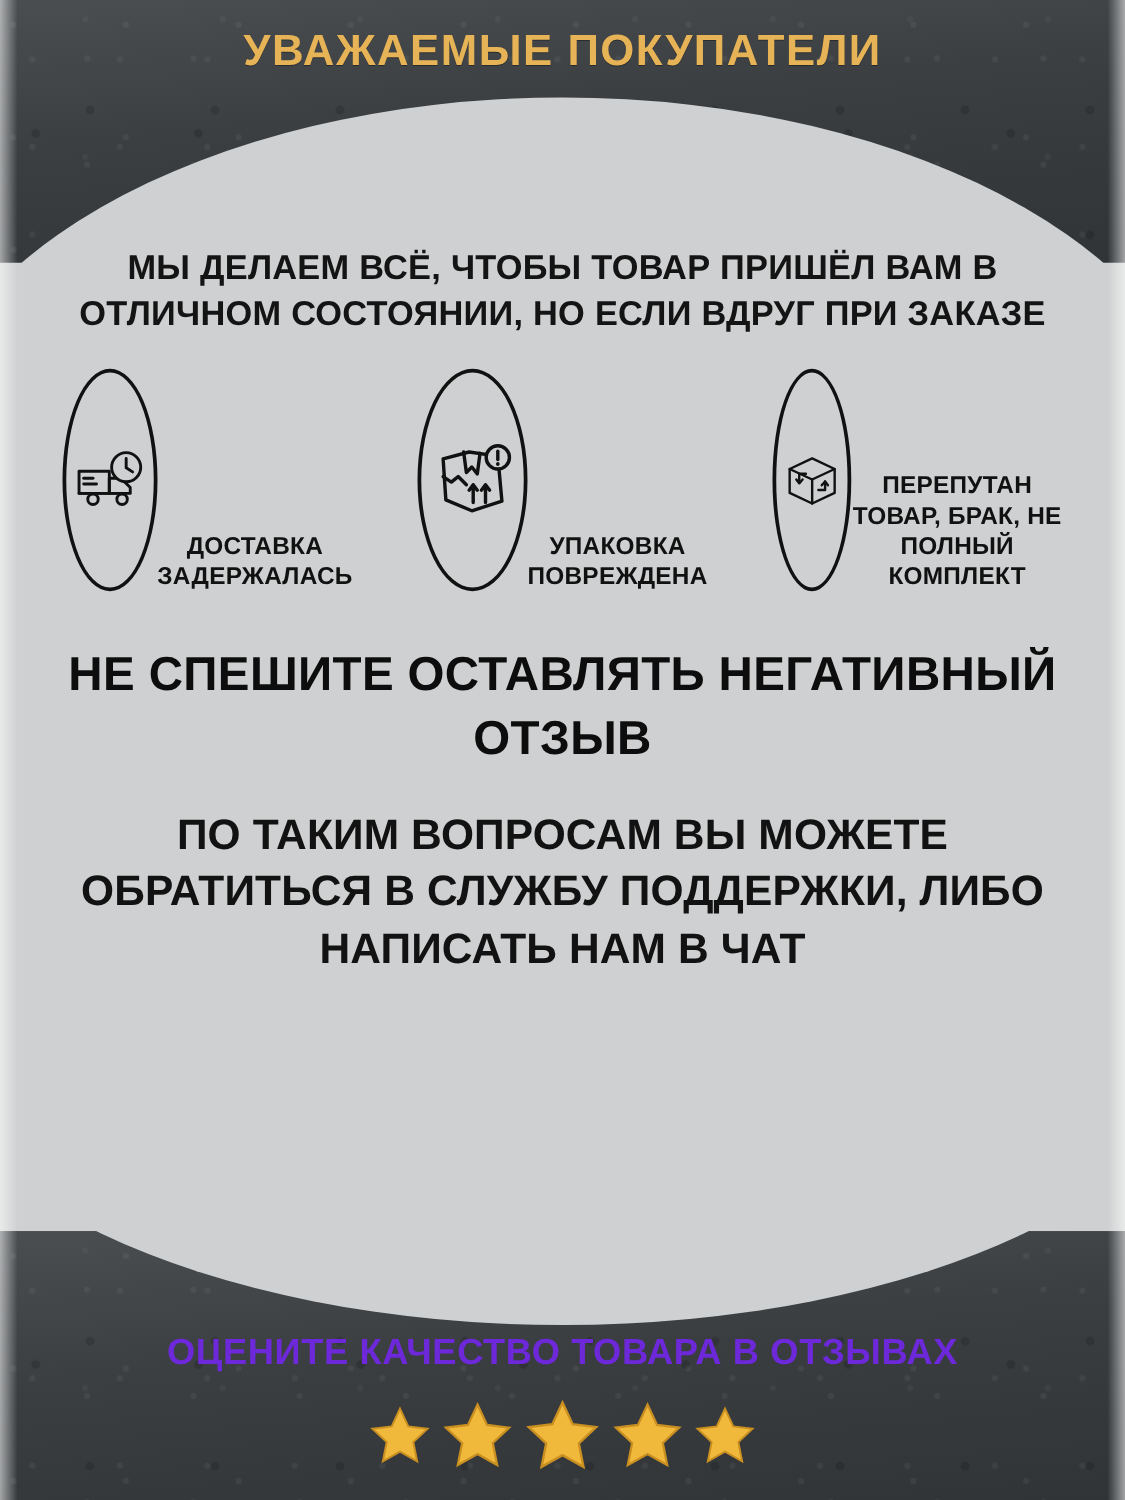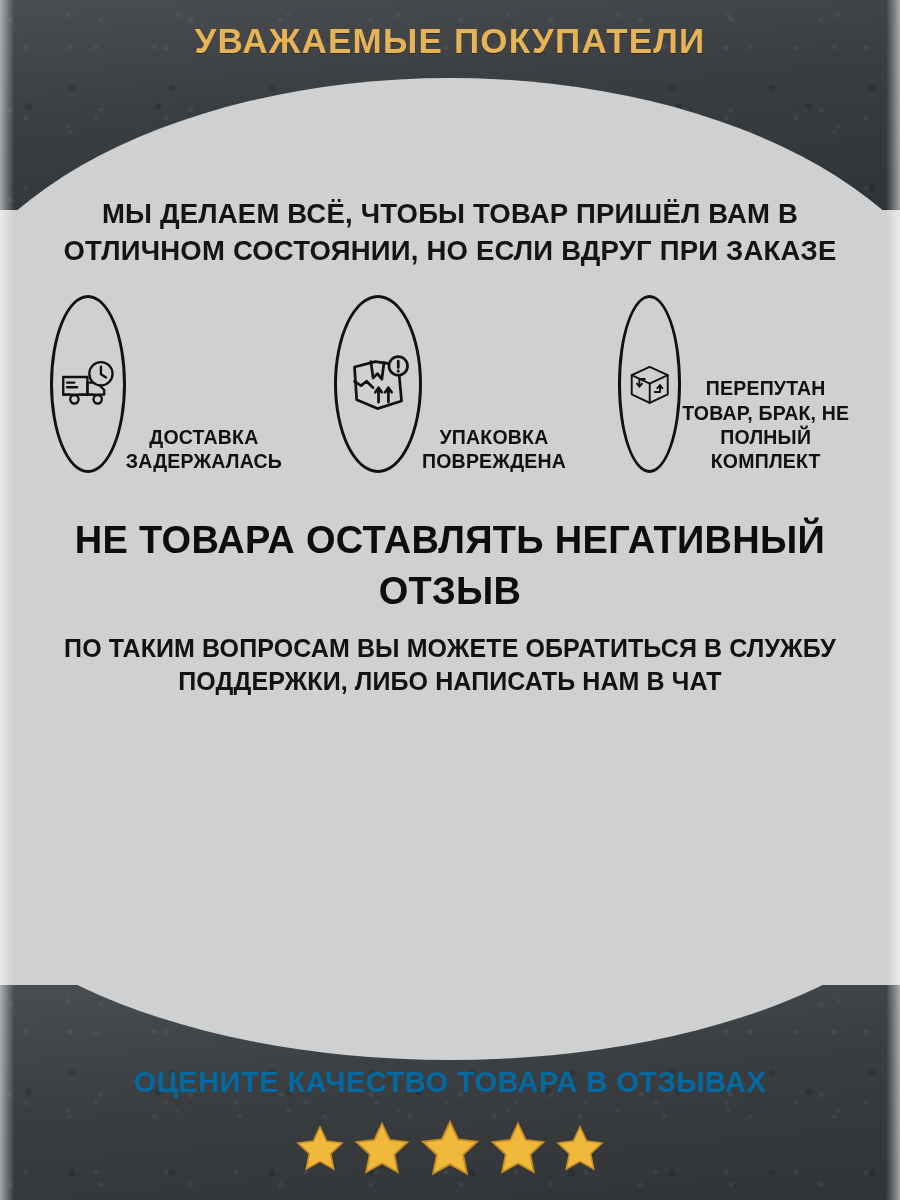--- a/index.html
+++ b/index.html
@@ -141,43 +141,43 @@
   .big-head {
     margin-top: 42px;
     font-size: 38px;
     font-weight: bold;
     line-height: 1.35;
     letter-spacing: 0.3px;
     color: #0d0d0d;
     padding: 0 46px;
   }
   .support-text {
-    margin-top: 14px;
-    font-size: 25px;
+    margin-top: 28px;
+    font-size: 34px;
     font-weight: bold;
     line-height: 1.34;
     letter-spacing: 0.1px;
     color: #121212;
     padding: 0 48px;
     text-align: center;
   }
 
   
   .bottom-content {
     position: absolute;
     bottom: 18px;
     left: 0;
     width: 900px;
     text-align: center;
     z-index: 6;
   }
   .bottom-title {
     font-size: 29px;
     font-weight: bold;
-    color: #0369a1;
+    color: #6d28d9;
     line-height: 1.22;
     letter-spacing: 0.5px;
   }
   .stars {
     margin-top: 16px;
     display: flex;
     justify-content: center;
     align-items: center;
     gap: 4px;
   }
@@ -273,21 +273,21 @@
               <path d="M88 96 h14 v-18"></path>
               <path d="M108 86 l-6 -8 l-7 8"></path>
             </g>
           </svg>
         </div>
         <div class="icon-caption">ПЕРЕПУТАН ТОВАР, БРАК, НЕ ПОЛНЫЙ КОМПЛЕКТ</div>
       </div>
 
     </div>
 
-    <div class="big-head">НЕ ТОВАРА ОСТАВЛЯТЬ НЕГАТИВНЫЙ ОТЗЫВ</div>
+    <div class="big-head">НЕ СПЕШИТЕ ОСТАВЛЯТЬ НЕГАТИВНЫЙ ОТЗЫВ</div>
     <div class="support-text">ПО ТАКИМ ВОПРОСАМ ВЫ МОЖЕТЕ ОБРАТИТЬСЯ В СЛУЖБУ ПОДДЕРЖКИ, ЛИБО НАПИСАТЬ НАМ В ЧАТ</div>
   </div>
 
   <div class="dark-panel bottom-panel">
     <div class="curve-bottom"></div>
   </div>
 
   <div class="bottom-content">
     <div class="bottom-title">ОЦЕНИТЕ КАЧЕСТВО ТОВАРА В ОТЗЫВАХ</div>
     <div class="stars">

